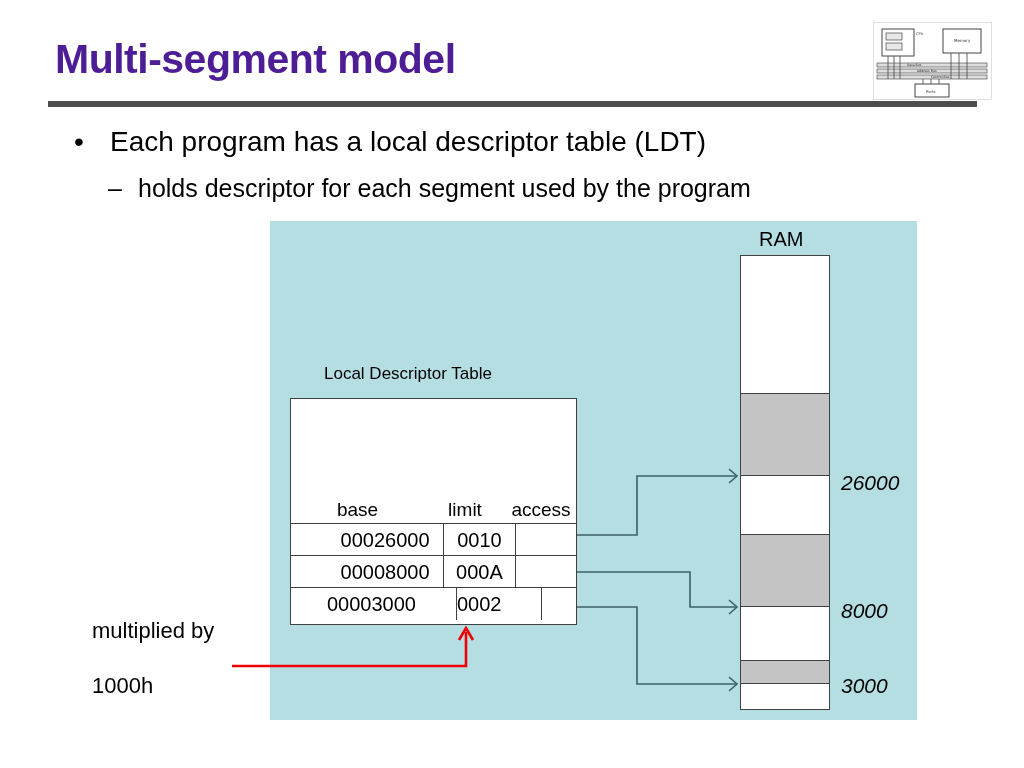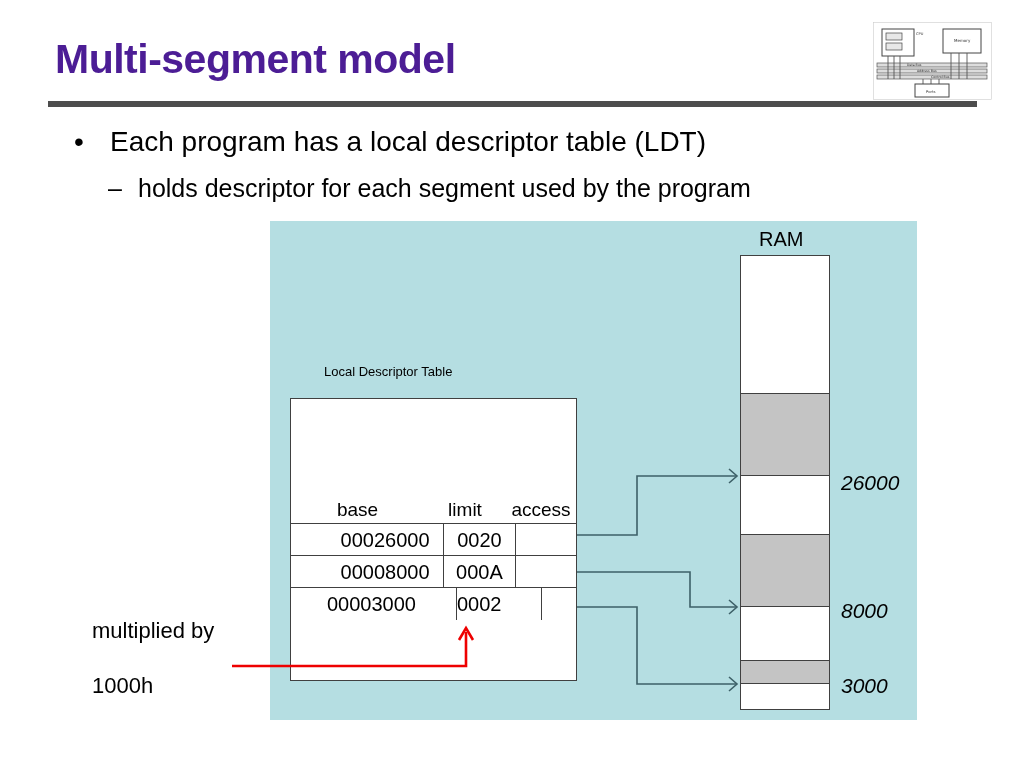--- a/index.html
+++ b/index.html
@@ -87,29 +87,29 @@
     width: 647px;
     height: 499px;
     pointer-events: none;
   }
 
   
   #ldt-caption {
     position: absolute;
     left: 54px;       
     top: 143px;       
-    font-size: 13px;
+    font-size: 17px;
     white-space: nowrap;
   }
   #ldt-table {
     position: absolute;
     left: 20px;       
     top: 177px;       
     width: 287px;
-    height: 283px;
+    height: 227px;
     background: #ffffff;
     border: 1px solid #404040;
     box-sizing: border-box;
   }
   .ldt-blank {
     height: 96px;
   }
   .ldt-row {
     display: flex;
     height: 32px;
@@ -271,21 +271,21 @@
     <div class="ldt-blank"></div>
 
     <div class="ldt-row header-row">
       <div class="cell col-base">base</div>
       <div class="cell col-limit">limit</div>
       <div class="cell col-access">access</div>
     </div>
 
     <div class="ldt-row data-row">
       <div class="cell col-base">00026000</div>
-      <div class="cell col-limit">0020</div>
+      <div class="cell col-limit">0010</div>
       <div class="cell col-access"></div>
     </div>
 
     <div class="ldt-row data-row">
       <div class="cell col-base">00008000</div>
       <div class="cell col-limit">000A</div>
       <div class="cell col-access"></div>
     </div>
 
     <div class="ldt-row data-row last">

